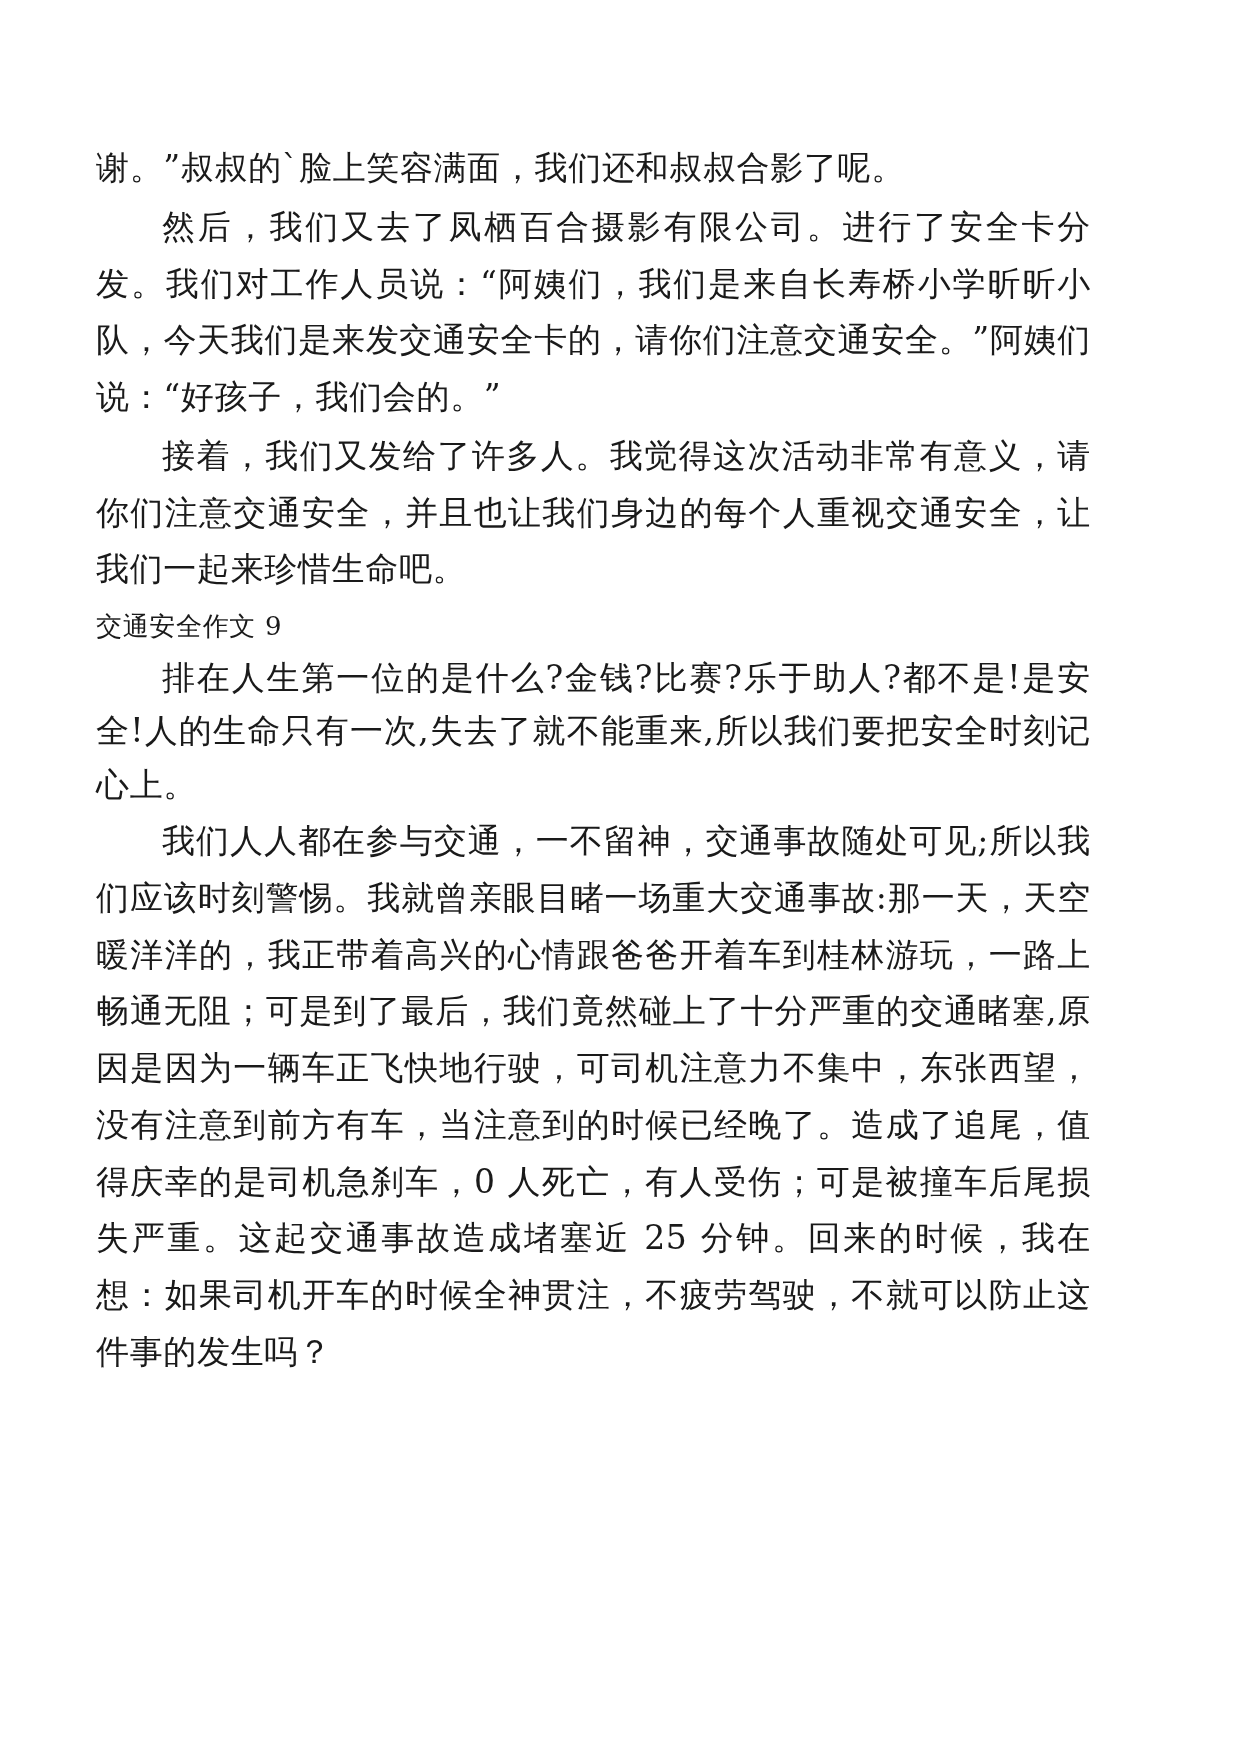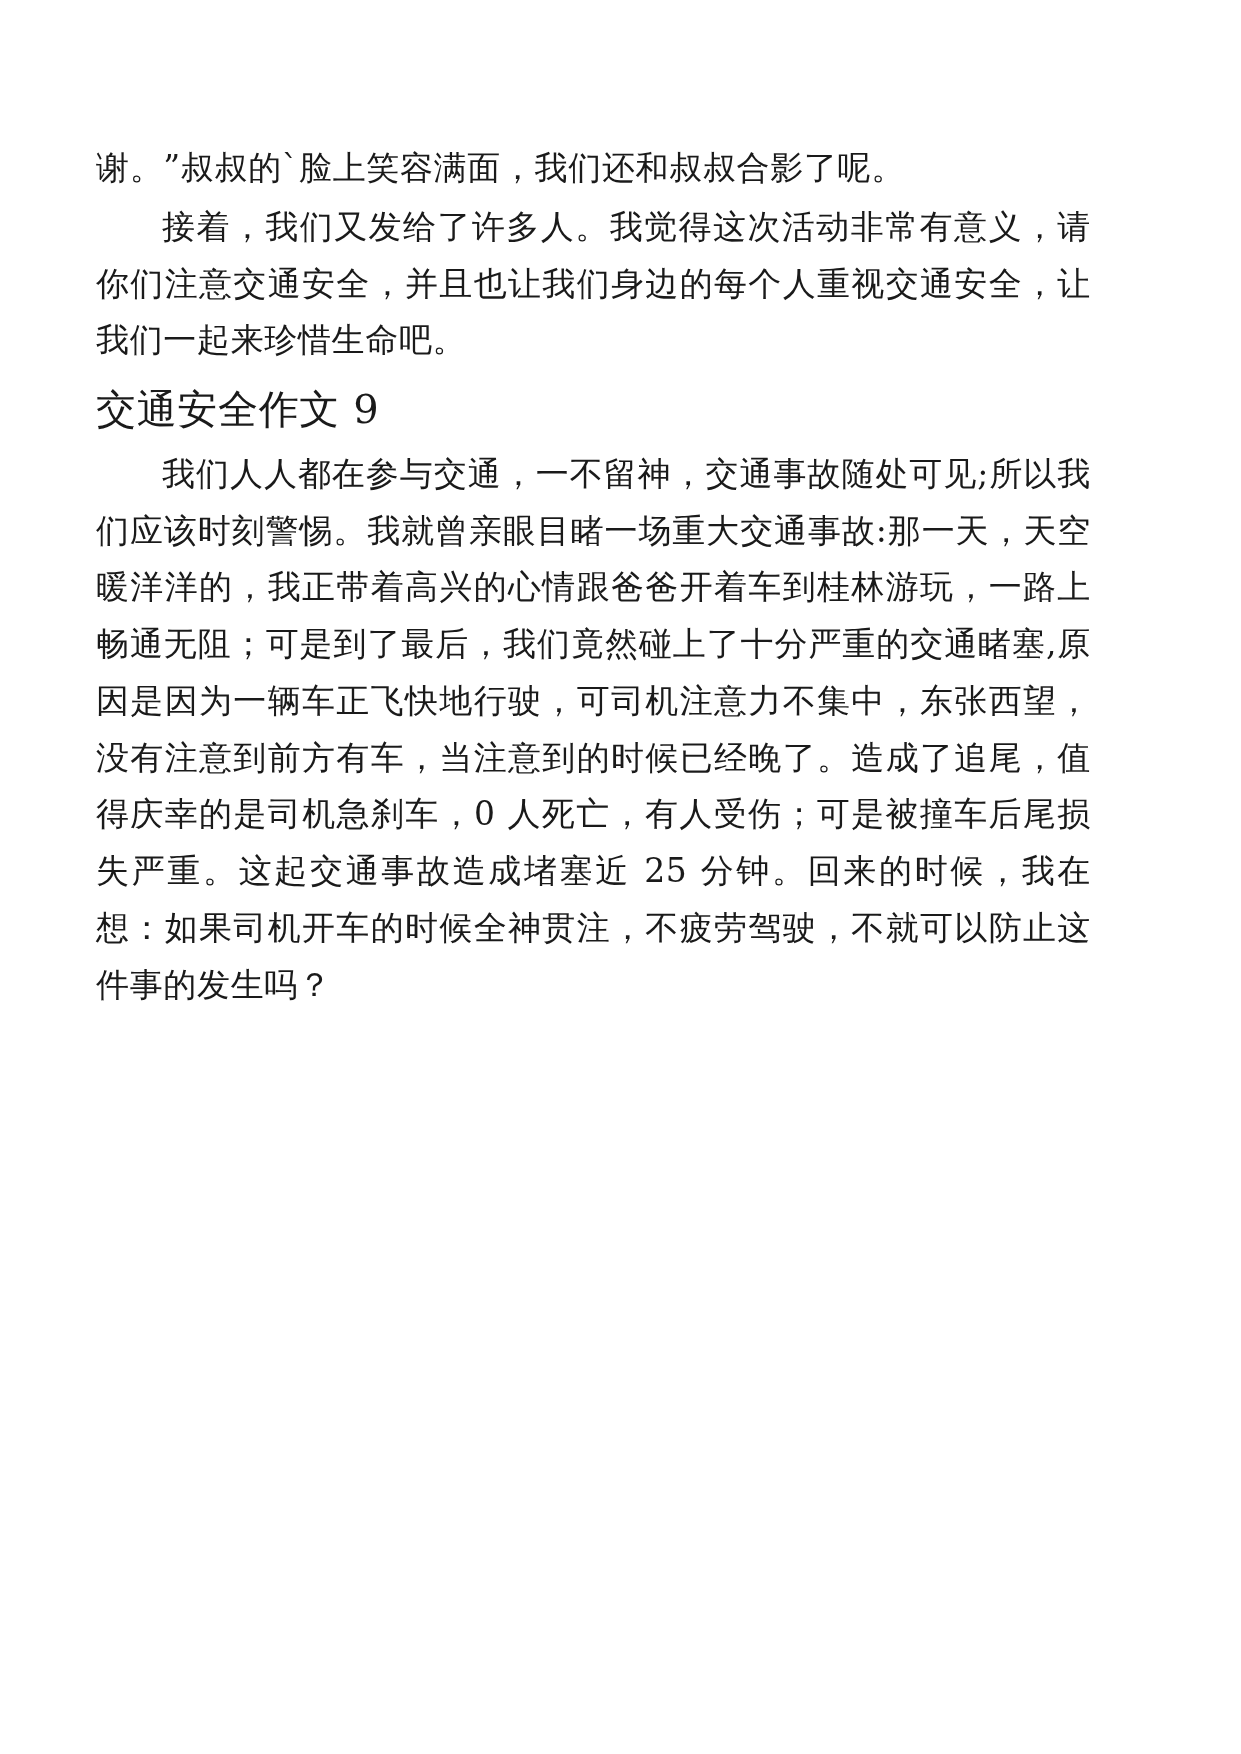--- a/index.html
+++ b/index.html
@@ -32,38 +32,40 @@
   .para {
     margin: 0 0 2px 0;
     text-indent: 2em;
   }
   .para.no-indent {
     text-indent: 0;
   }
   .heading {
     margin: 6px 0 2px 0;
     text-indent: 0;
-    font-size: 40px;
+    font-size: 26px;
     line-height: 1.72;
   }
   .tight {
     line-height: 1.62;
   }
 </style>
 </head>
 <body>
 
 <div class="page">
   <div class="doc-body">
 
     <p class="para no-indent">谢。”叔叔的`脸上笑容满面，我们还和叔叔合影了呢。</p>
 
+    <p class="para">然后，我们又去了凤栖百合摄影有限公司。进行了安全卡分发。我们对工作人员说：“阿姨们，我们是来自长寿桥小学昕昕小队，今天我们是来发交通安全卡的，请你们注意交通安全。”阿姨们说：“好孩子，我们会的。”</p>
 
     <p class="para">接着，我们又发给了许多人。我觉得这次活动非常有意义，请你们注意交通安全，并且也让我们身边的每个人重视交通安全，让我们一起来珍惜生命吧。</p>
 
     <p class="heading">交通安全作文 9</p>
 
+    <p class="para tight">排在人生第一位的是什么?金钱?比赛?乐于助人?都不是!是安全!人的生命只有一次,失去了就不能重来,所以我们要把安全时刻记心上。</p>
 
     <p class="para">我们人人都在参与交通，一不留神，交通事故随处可见;所以我们应该时刻警惕。我就曾亲眼目睹一场重大交通事故:那一天，天空暖洋洋的，我正带着高兴的心情跟爸爸开着车到桂林游玩，一路上畅通无阻；可是到了最后，我们竟然碰上了十分严重的交通睹塞,原因是因为一辆车正飞快地行驶，可司机注意力不集中，东张西望，没有注意到前方有车，当注意到的时候已经晚了。造成了追尾，值得庆幸的是司机急刹车，0 人死亡，有人受伤；可是被撞车后尾损失严重。这起交通事故造成堵塞近 25 分钟。回来的时候，我在想：如果司机开车的时候全神贯注，不疲劳驾驶，不就可以防止这件事的发生吗？</p>
 
 
   </div>
 </div>
 
 </body></html>

